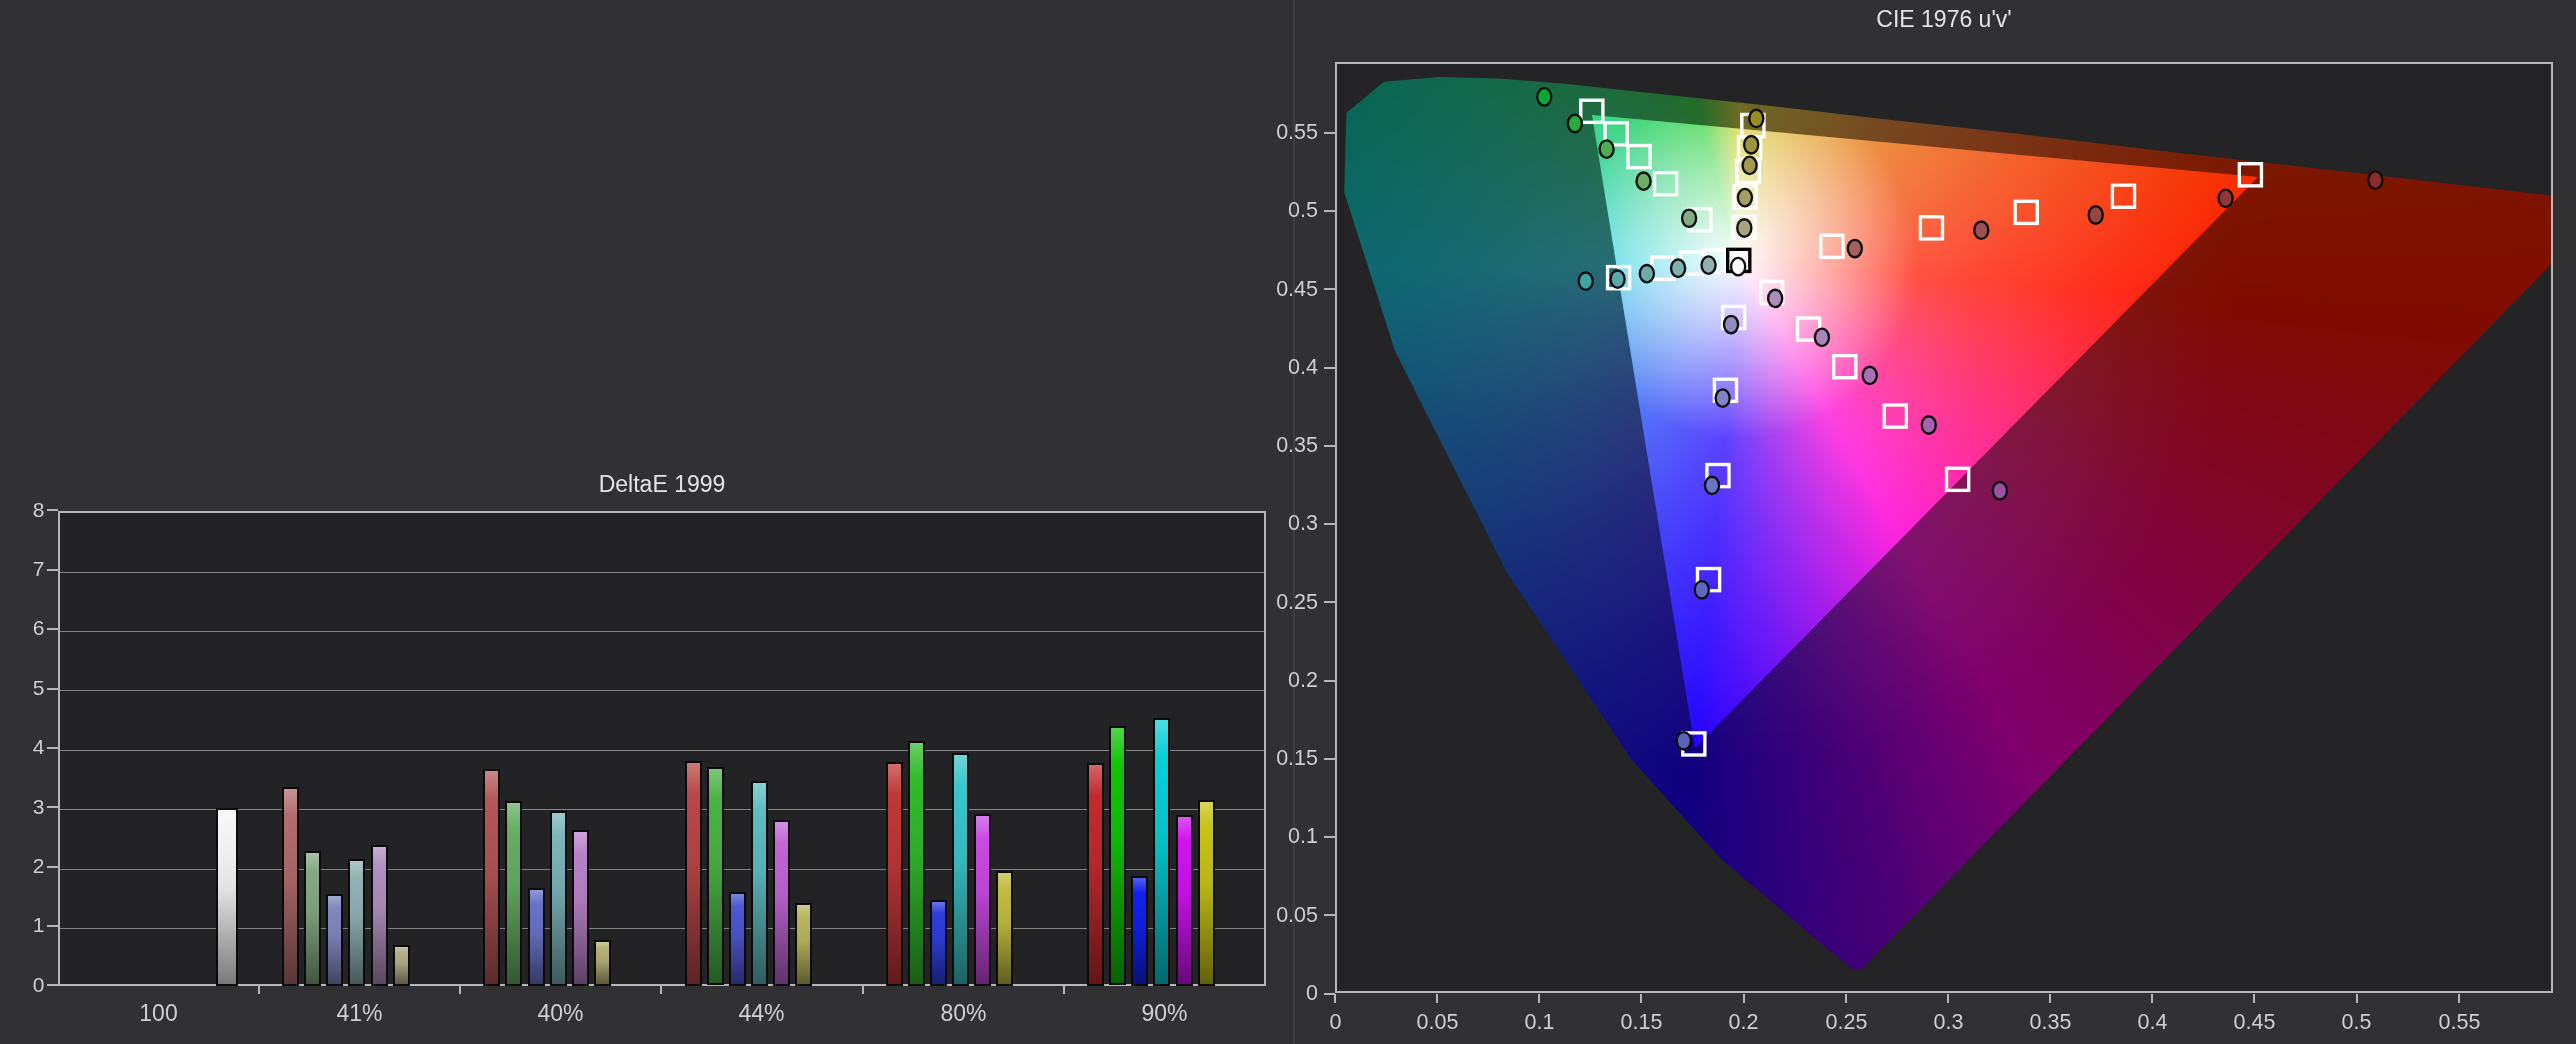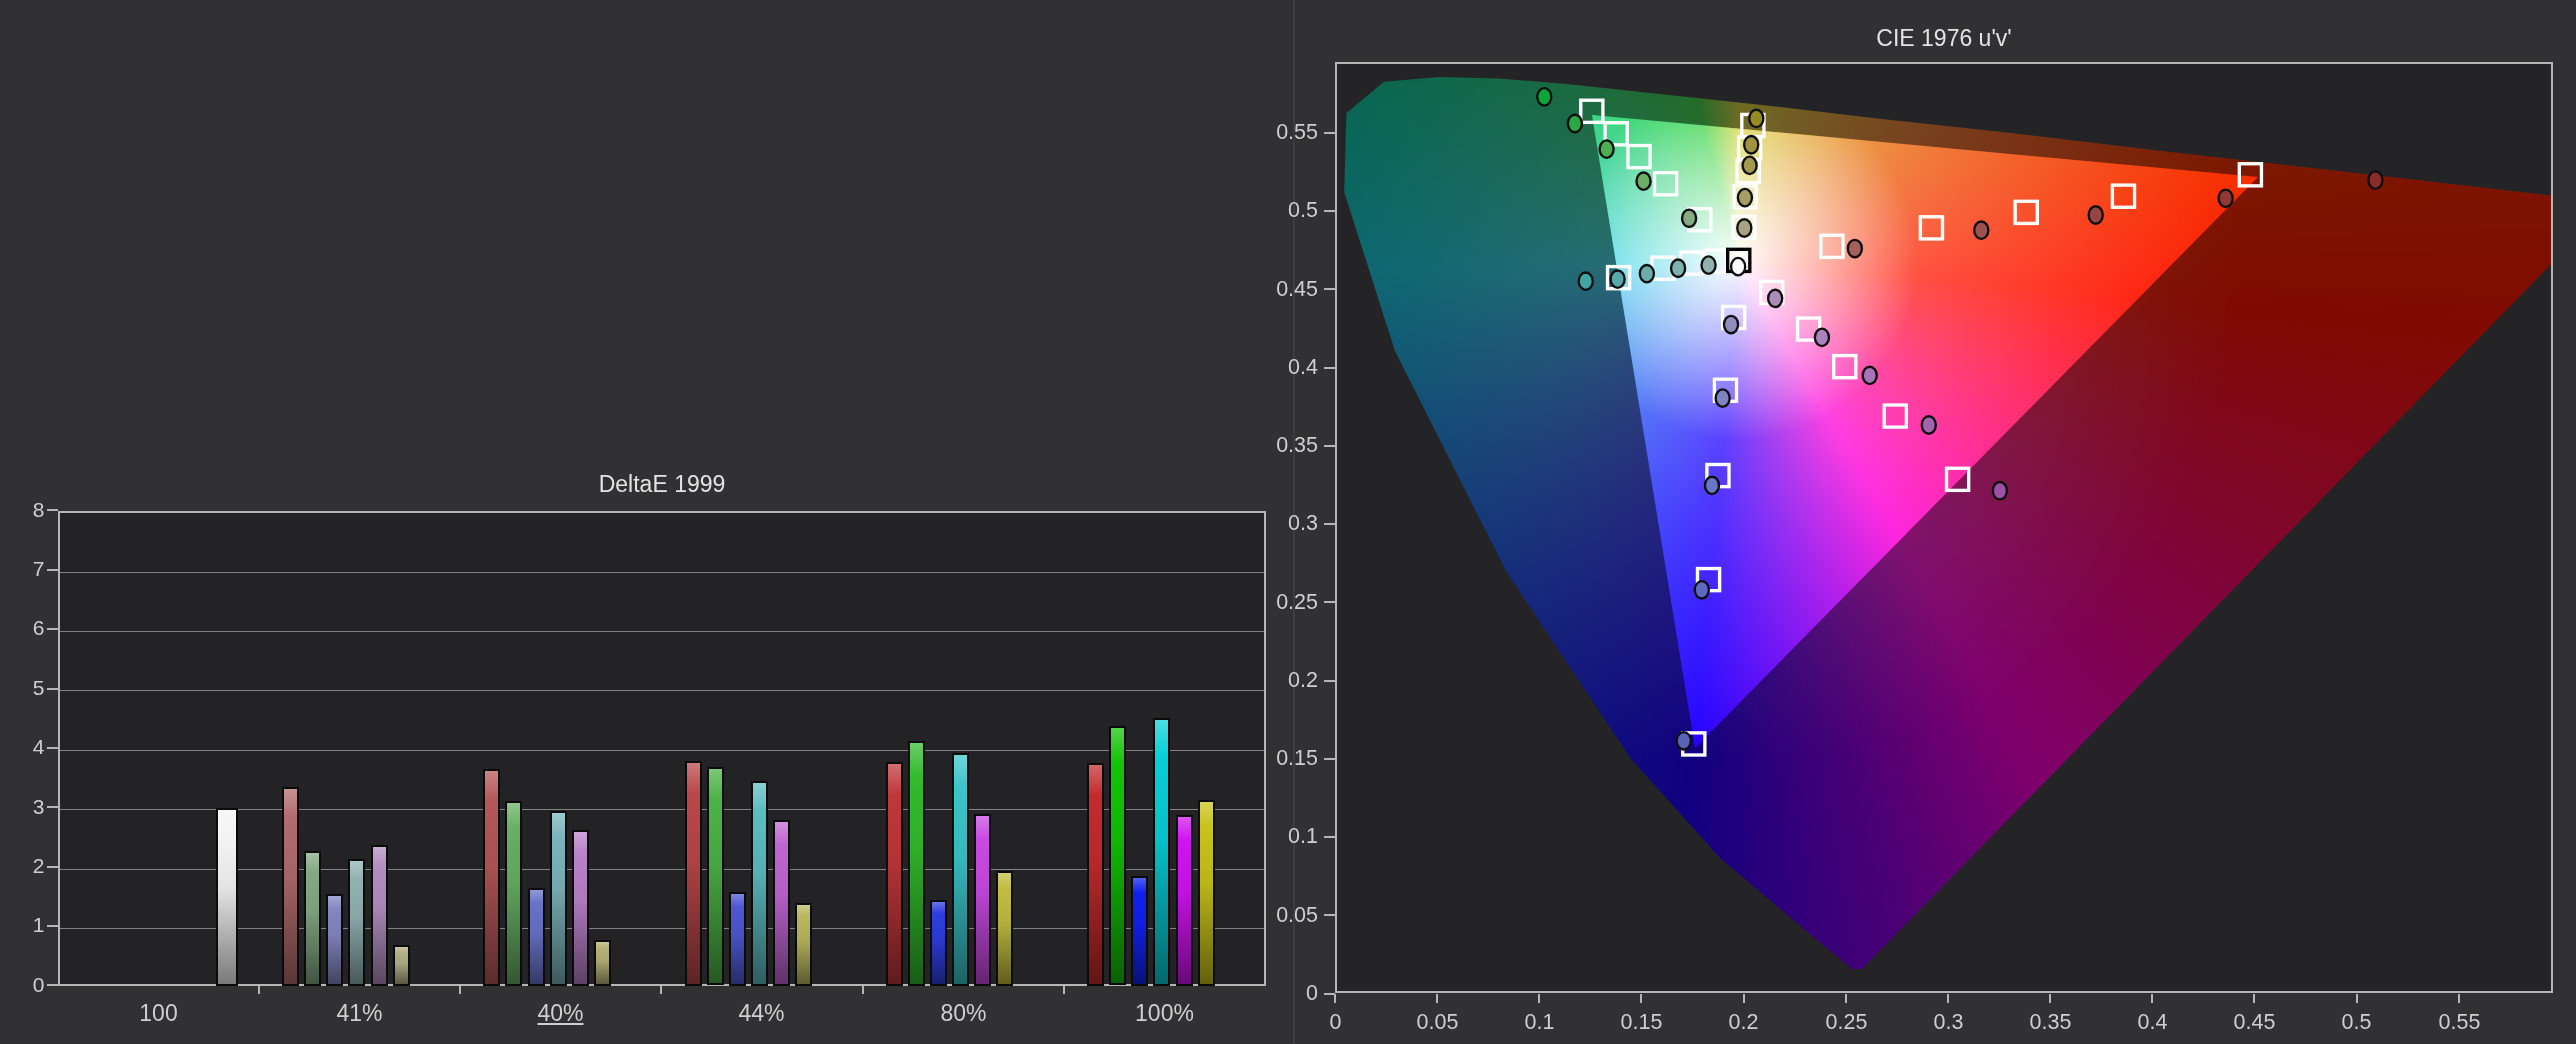--- a/index.html
+++ b/index.html
@@ -12,21 +12,21 @@
   #page{position:absolute;inset:0;}
   .abs{position:absolute;}
   #avg-text{
     left:290px;top:196px;width:939px;
     font-size:90px;font-weight:400;color:#ededed;letter-spacing:0px;
   }
   .chart-title{
     font-size:23px;color:#e3e3e3;text-align:center;
   }
   #bar-title{left:58px;top:471px;width:1208px;}
-  #cie-title{left:1335px;top:25px;width:1218px;}
+  #cie-title{left:1335px;top:6px;width:1218px;}
   #bar-plot{
     left:58px;top:511px;width:1208px;height:475px;
     background:#232326;border:2px solid #b6b6b6;box-sizing:border-box;
   }
   #cie-plot{
     left:1335px;top:62px;width:1218px;height:931px;
     background:#242427;border:2px solid #b6b6b6;box-sizing:border-box;overflow:hidden;
   }
   .gridline{position:absolute;left:0;width:100%;height:1.3px;background:#828282;}
   .bar{position:absolute;box-sizing:border-box;border:2px solid #0b0b0b;
@@ -103,27 +103,27 @@
       <div class="tick-label y-label abs" style="left: 5.4px; top: 616px; width: 39px;">6</div>
       <div class="tick-dash" style="left: 47px; top: 628px; width: 10.7px; height: 2px;"></div>
       <div class="tick-label y-label abs" style="left: 5.4px; top: 557px; width: 39px;">7</div>
       <div class="tick-dash" style="left: 47px; top: 569px; width: 10.7px; height: 2px;"></div>
       <div class="tick-label y-label abs" style="left: 5.4px; top: 498px; width: 39px;">8</div>
       <div class="tick-dash" style="left: 47px; top: 509px; width: 10.7px; height: 2px;"></div>
       <div class="tick-label x-label abs" style="left: 58px; top: 1000px; width: 201px; font-size: 23px;">100</div>
       <div class="tick-dash" style="left: 258px; top: 985px; width: 2px; height: 9.4px;"></div>
       <div class="tick-label x-label abs" style="left: 259px; top: 1000px; width: 201px; font-size: 23px;">41%</div>
       <div class="tick-dash" style="left: 459px; top: 985px; width: 2px; height: 9.4px;"></div>
-      <div class="tick-label x-label abs" style="left: 460px; top: 1000px; width: 201px; font-size: 23px; text-decoration: underline;">40%</div>
+      <div class="tick-label x-label abs" style="left: 460px; top: 1000px; width: 201px; font-size: 23px;">40%</div>
       <div class="tick-dash" style="left: 660px; top: 985px; width: 2px; height: 9.4px;"></div>
       <div class="tick-label x-label abs" style="left: 661px; top: 1000px; width: 201px; font-size: 23px;">44%</div>
       <div class="tick-dash" style="left: 862px; top: 985px; width: 2px; height: 9.4px;"></div>
       <div class="tick-label x-label abs" style="left: 863px; top: 1000px; width: 201px; font-size: 23px;">80%</div>
       <div class="tick-dash" style="left: 1063px; top: 985px; width: 2px; height: 9.4px;"></div>
-      <div class="tick-label x-label abs" style="left: 1064px; top: 1000px; width: 201px; font-size: 23px;">100%</div>
+      <div class="tick-label x-label abs" style="left: 1064px; top: 1000px; width: 201px; font-size: 23px;">90%</div>
     </div>
 
   <div class="abs" id="divider"></div>
 
   <div class="abs chart-title" id="cie-title">CIE 1976 u'v'</div>
 
   <div class="abs" id="cie-plot">
     <div id="horseshoe" style="background: radial-gradient(671px at 402px 197px, rgba(255, 255, 255, 0.4), rgba(255, 255, 255, 0) 75%), conic-gradient(at 402px 197px, rgb(204, 196, 0) 0deg, rgb(255, 20, 0) 95deg, rgb(255, 0, 216) 150deg, rgb(34, 0, 255) 185deg, rgb(0, 200, 224) 268deg, rgb(0, 200, 18) 345deg, rgb(204, 196, 0) 360deg); clip-path: polygon(1274px 139px, 1227px 133px, 1063px 114px, 825px 87px, 674px 69px, 536px 54px, 425px 41px, 313px 29px, 230px 20px, 162px 14.6px, 102px 13px, 47px 17.7px, 9.4px 49px, 7.2px 128px, 58px 287px, 169px 507px, 294px 695px, 384px 795px, 480px 876px, 515px 905px, 525px 905px); filter: brightness(0.5);"></div>
     <div id="gamut-tri" style="background: radial-gradient(288px at 402px 197px, rgba(255, 255, 255, 0.97), rgba(255, 255, 255, 0) 62%), radial-gradient(671px at 402px 197px, rgba(255, 255, 255, 0.4), rgba(255, 255, 255, 0) 75%), conic-gradient(at 402px 197px, rgb(204, 196, 0) 0deg, rgb(255, 20, 0) 95deg, rgb(255, 0, 216) 150deg, rgb(34, 0, 255) 185deg, rgb(0, 200, 224) 268deg, rgb(0, 200, 18) 345deg, rgb(204, 196, 0) 360deg); clip-path: polygon(921px 113px, 255px 51px, 358px 684px);"></div>
     <svg id="cie-markers" width="1218" height="931" viewBox="0 0 1815 1388">

